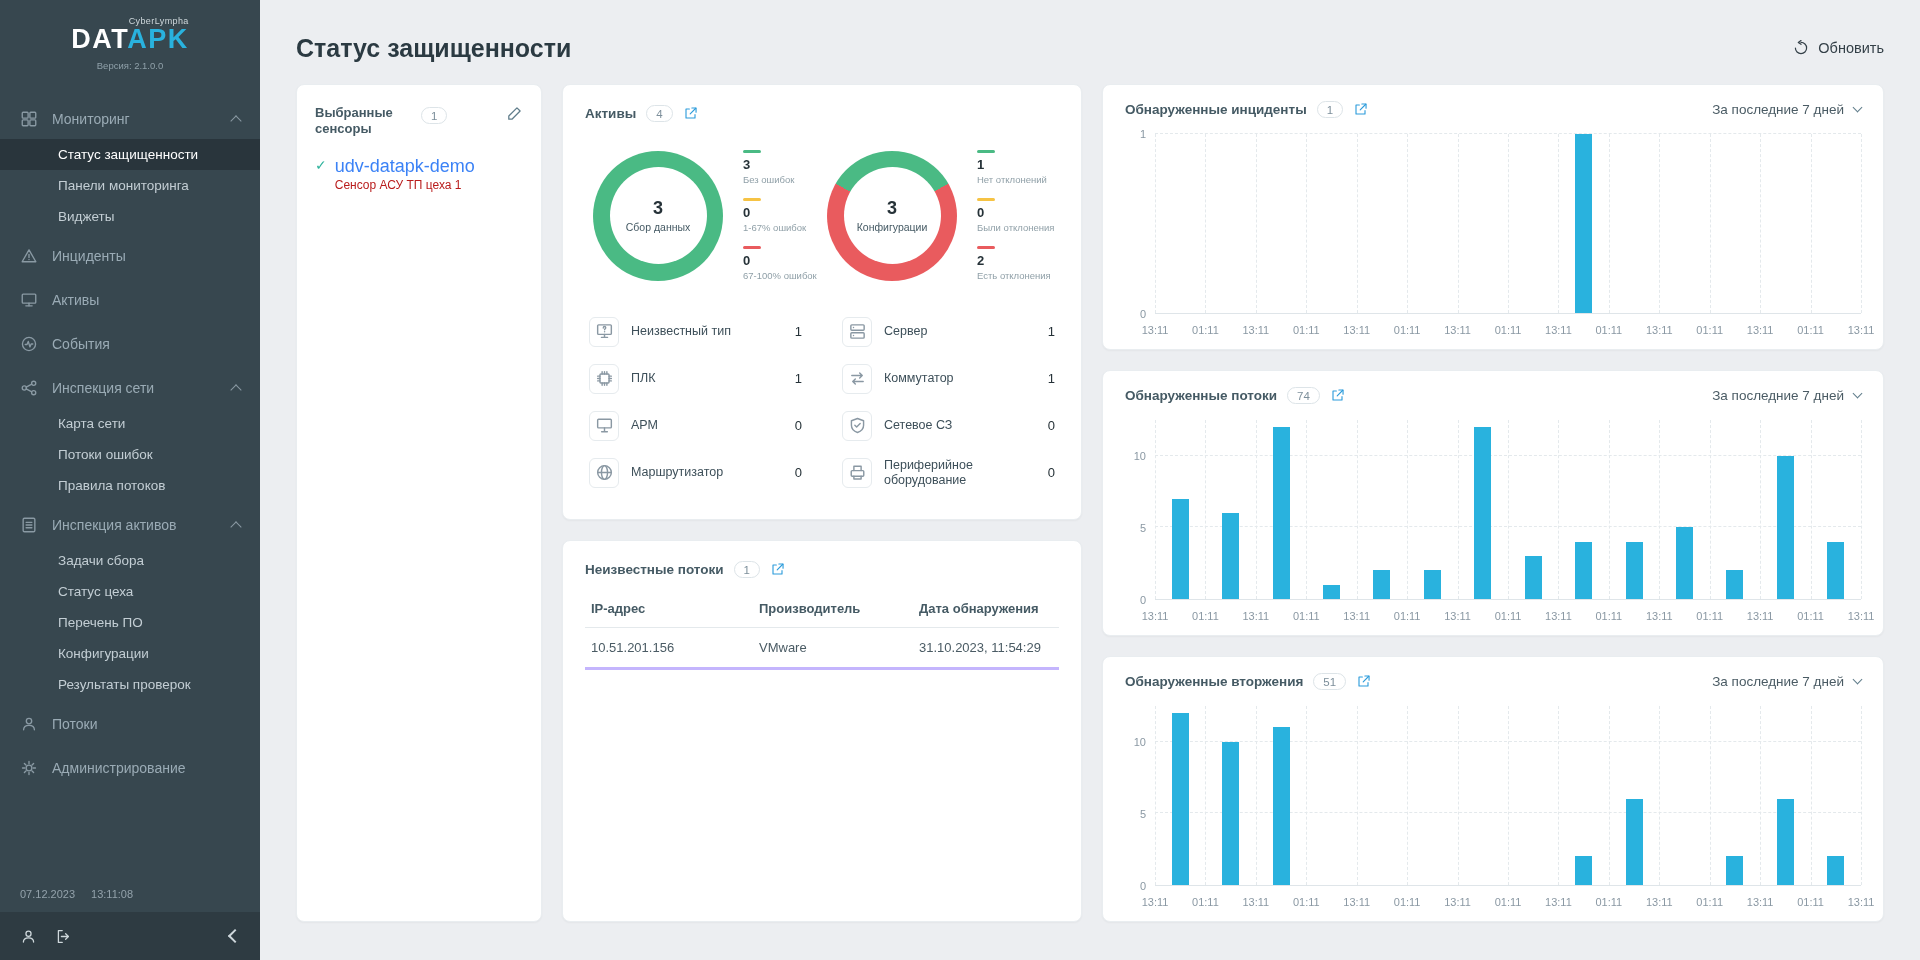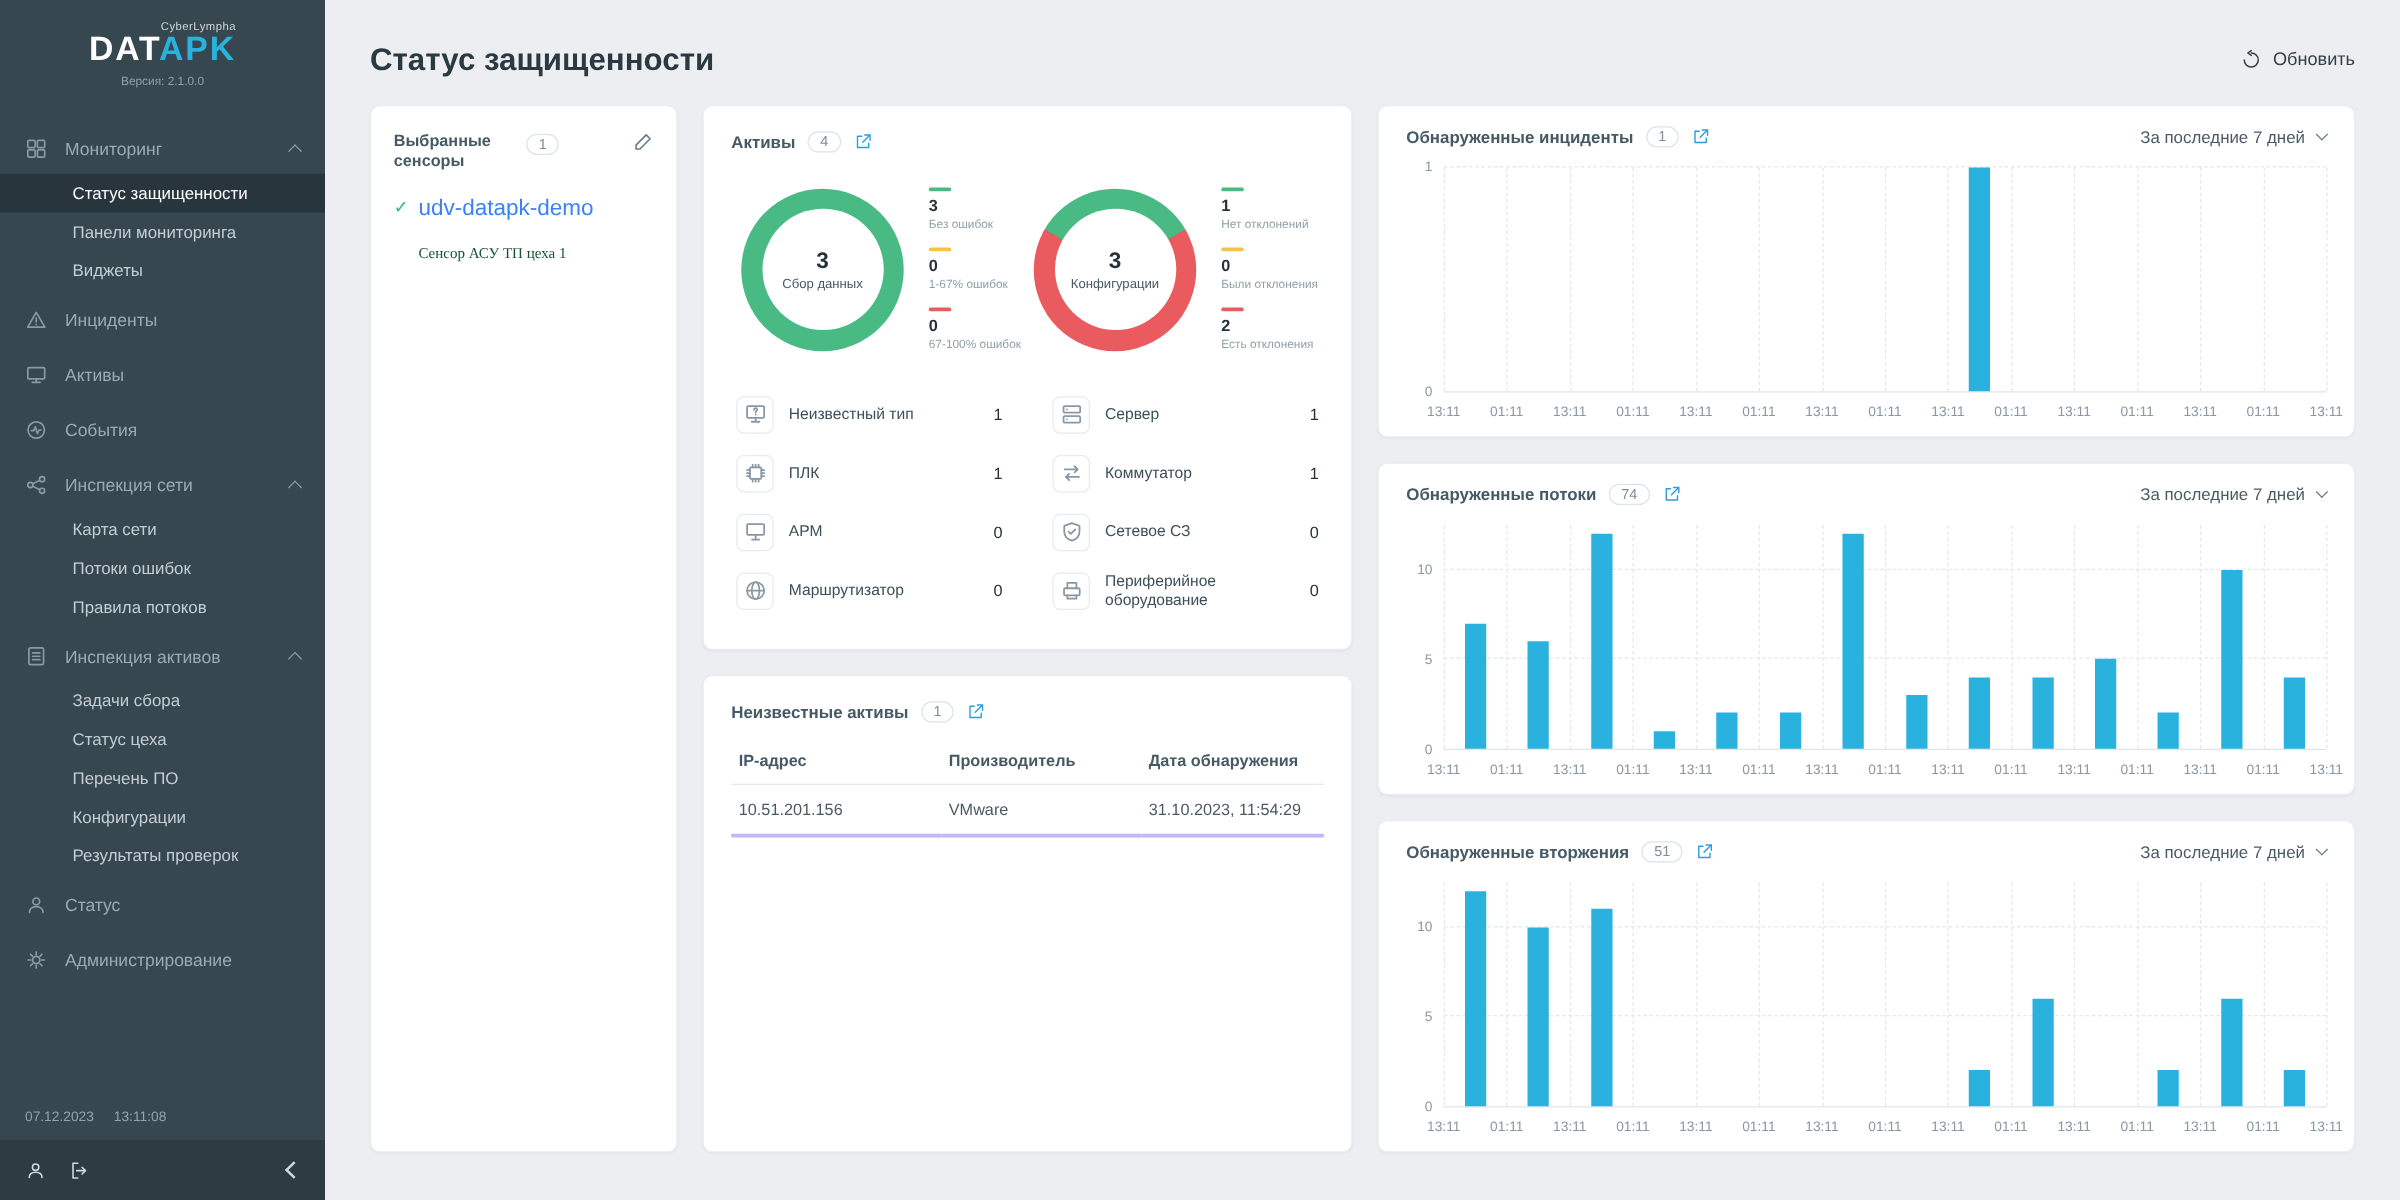--- a/index.html
+++ b/index.html
@@ -51,21 +51,21 @@
 
   
   .sensors-card{padding:20px 18px;}
   .sensors-head{display:flex;align-items:flex-start;gap:10px;}
   .sensors-title{font-size:13px;font-weight:700;color:var(--text-mid);width:96px;line-height:1.25;}
   .sensors-head .badge{margin-top:2px;}
   .pencil{margin-left:auto;width:17px;height:17px;color:#607d8b;cursor:pointer;}
   .sensor-item{display:flex;gap:8px;margin-top:18px;cursor:pointer;}
   .sensor-check{color:#2fb39d;font-size:14px;line-height:1.3;}
   .sensor-name{font-size:18px;color:#3b82f6;}
-  .sensor-desc{font-size:12px;color:#14532d;margin-top:18px;font-family:Liberation Serif, serif;}
+  .sensor-desc{font-size:12px;color:#b91c1c;margin-top:1px;}
 
   
   .assets-card{padding:20px 22px;height:436px;}
   .donut-row{display:flex;justify-content:space-between;padding:0 8px;margin-top:28px;}
   .donut-group{display:flex;gap:20px;align-items:center;}
   .donut{width:130px;height:130px;border-radius:50%;display:grid;place-items:center;}
   .donut-hole{width:97px;height:97px;border-radius:50%;background:#fff;display:flex;flex-direction:column;align-items:center;justify-content:center;gap:2px;}
   .donut-value{font-size:18px;font-weight:700;color:var(--text-dark);}
   .donut-label{font-size:10.5px;color:var(--text-mid);}
   .legend{display:flex;flex-direction:column;gap:12px;width:84px;}
@@ -216,21 +216,21 @@
       <div class="menu-row child">
         <span>Результаты проверок</span>
       </div>
       <div class="menu-row top">
         <span class="icon menu-icon">
           <svg viewBox="0 0 20 20" fill="none" stroke="currentColor" stroke-width="1.5" stroke-linecap="round" stroke-linejoin="round">
             <circle cx="10" cy="6.8" r="3"></circle>
             <path d="M4 16.5 c0-3.3 2.7-5 6-5 s6 1.7 6 5"></path>
           </svg>
         </span>
-        <span class="menu-label">Статус</span>
+        <span class="menu-label">Потоки</span>
       </div>
       <div class="menu-row top">
         <span class="icon menu-icon">
           <svg viewBox="0 0 20 20" fill="none" stroke="currentColor" stroke-width="1.5" stroke-linecap="round" stroke-linejoin="round">
             <circle cx="10" cy="10" r="3.2"></circle>
             <path d="M10 2.8 v2.4 M10 14.8 v2.4 M2.8 10 h2.4 M14.8 10 h2.4 M4.9 4.9 l1.7 1.7 M13.4 13.4 l1.7 1.7 M15.1 4.9 l-1.7 1.7 M6.6 13.4 l-1.7 1.7"></path>
           </svg>
         </span>
         <span class="menu-label">Администрирование</span>
       </div>
@@ -445,21 +445,21 @@
                 </svg>
               </span>
               <span class="type-label">Периферийное оборудование</span>
               <span class="type-value">0</span>
             </div>
           </div>
       </section>
 
       <section class="card unknown-card">
         <div class="card-head">
-          <span class="card-title">Неизвестные активы</span>
+          <span class="card-title">Неизвестные потоки</span>
           <span class="badge">1</span>
           <span class="ext-link" id="unknown-ext"><svg viewBox="0 0 20 20" fill="none" stroke="currentColor" stroke-width="1.5" stroke-linecap="round" stroke-linejoin="round">
                 <path d="M8.5 4 H4 v12 h12 V11.5"></path>
                 <path d="M11.8 2.6 h5.6 v5.6"></path>
                 <path d="M17 3 L9.6 10.4"></path>
               </svg></span>
         </div>
         <table class="assets-table">
           <thead>
               <tr id="table-head-row">

